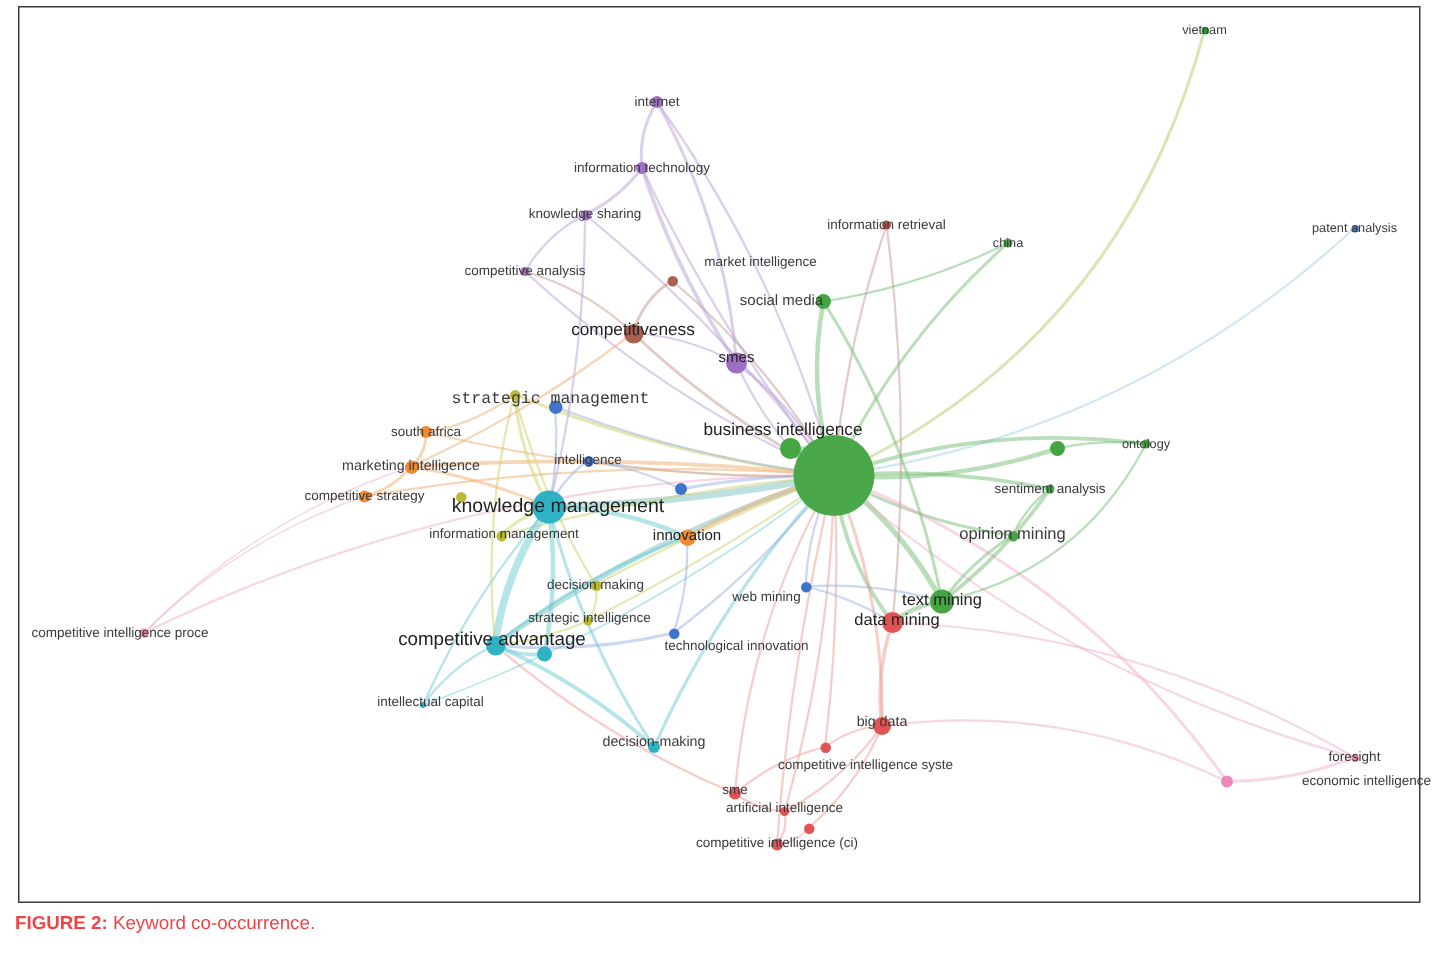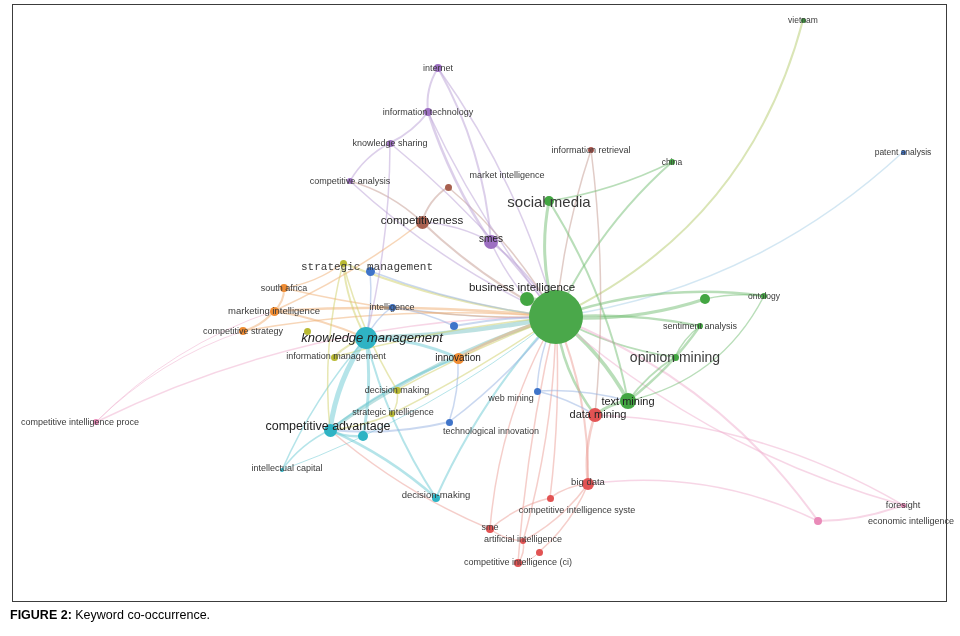--- a/index.html
+++ b/index.html
@@ -11,21 +11,21 @@
   .node-layer{position:absolute;left:0;top:0;width:960px;height:636px;}
   .node{position:absolute;border-radius:50%;}
   .node-label{position:absolute;transform:translate(-50%,-50%);white-space:nowrap;
     color:#3a3a3a;line-height:1;}
   .node-label.big{color:#141414;letter-spacing:-0.6px;font-weight:500;}
   .node-label.mid{color:#222;}
   .badge{position:absolute;left:30px;top:556px;height:32px;padding:0 14px 0 8px;
     background:#fff;border:1px solid #d2d2d2;border-radius:10px;display:flex;
     align-items:center;gap:6px;box-shadow:0 1px 2px rgba(0,0,0,0.06);}
   .badge-text{font-size:12px;color:#5a5a5a;letter-spacing:0.3px;}
-  .caption{position:absolute;left:10px;top:608px;font-size:12.5px;color:#000000;}
+  .caption{position:absolute;left:10px;top:608px;font-size:12.5px;color:#ef4444;}
   .cap-b{font-weight:bold;}
 </style>
 </head>
 <body>
 
 <div class="stage">
   <div class="figure-frame"></div>
   <svg class="edge-layer" width="960" height="636" viewBox="0 0 960 636">
       <path d="M556 317 Q546.7736286177815 299.50359833801883 527 299" stroke="#74bd74" stroke-width="5" fill="none" opacity="0.5" stroke-linecap="round"></path>
       <path d="M556 317 Q537.5272368718902 259.9035288094549 549 201" stroke="#74bd74" stroke-width="3" fill="none" opacity="0.5" stroke-linecap="round"></path>
@@ -175,40 +175,40 @@
       <div class="node" style="left: 582px; top: 478px; width: 12px; height: 12px; background: rgb(226, 83, 83);"></div>
       <div class="node" style="left: 546.5px; top: 494.5px; width: 7px; height: 7px; background: rgb(226, 83, 83);"></div>
       <div class="node" style="left: 486px; top: 525px; width: 8px; height: 8px; background: rgb(226, 83, 83);"></div>
       <div class="node" style="left: 520px; top: 538px; width: 6px; height: 6px; background: rgb(226, 83, 83);"></div>
       <div class="node" style="left: 535.5px; top: 548.5px; width: 7px; height: 7px; background: rgb(226, 83, 83);"></div>
       <div class="node" style="left: 514px; top: 559px; width: 8px; height: 8px; background: rgb(226, 83, 83);"></div>
       <div class="node" style="left: 814px; top: 517px; width: 8px; height: 8px; background: rgb(233, 138, 184);"></div>
       <div class="node" style="left: 900.5px; top: 502.5px; width: 5px; height: 5px; background: rgb(233, 138, 184);"></div>
       <div class="node" style="left: 93px; top: 419px; width: 6px; height: 6px; background: rgb(233, 138, 184);"></div>
       <div class="node-label mid" style="left: 522px; top: 288px; font-size: 11.5px;">business intelligence</div>
-      <div class="node-label" style="left: 549px; top: 201px; font-size: 15px;">social media</div>
+      <div class="node-label" style="left: 521px; top: 201px; font-size: 10px;">social media</div>
       <div class="node-label" style="left: 672px; top: 162px; font-size: 8.5px;">china</div>
       <div class="node-label" style="left: 803px; top: 20px; font-size: 8.5px;">vietnam</div>
       <div class="node-label" style="left: 764px; top: 296px; font-size: 8.5px;">ontology</div>
       <div class="node-label" style="left: 700px; top: 326px; font-size: 9px;">sentiment analysis</div>
-      <div class="node-label" style="left: 675px; top: 357px; font-size: 14px;">opinion mining</div>
+      <div class="node-label" style="left: 675px; top: 357px; font-size: 11px;">opinion mining</div>
       <div class="node-label mid" style="left: 628px; top: 401px; font-size: 11px;">text mining</div>
       <div class="node-label" style="left: 438px; top: 68px; font-size: 9px;">internet</div>
       <div class="node-label" style="left: 428px; top: 112px; font-size: 9px;">information technology</div>
       <div class="node-label" style="left: 390px; top: 143px; font-size: 9px;">knowledge sharing</div>
       <div class="node-label" style="left: 350px; top: 181px; font-size: 9px;">competitive analysis</div>
       <div class="node-label mid" style="left: 491px; top: 239px; font-size: 10px;">smes</div>
       <div class="node-label mid" style="left: 422px; top: 221px; font-size: 11.5px;">competitiveness</div>
       <div class="node-label" style="left: 495px; top: 175px; font-size: 9px; padding-left: 24px;">market intelligence</div>
       <div class="node-label" style="left: 591px; top: 150px; font-size: 9px;">information retrieval</div>
       <div class="node-label" style="left: 392px; top: 307px; font-size: 9px;">intelligence</div>
       <div class="node-label" style="left: 511px; top: 398px; font-size: 9px; text-align: center;">web mining</div>
       <div class="node-label" style="left: 491px; top: 431px; font-size: 9px;">technological innovation</div>
       <div class="node-label" style="left: 903px; top: 152px; font-size: 8.5px;">patent analysis</div>
-      <div class="node-label mid" style="left: 372px; top: 337px; font-size: 13px; font-style: italic;">knowledge management</div>
+      <div class="node-label mid" style="left: 372px; top: 337px; font-size: 13px;">knowledge management</div>
       <div class="node-label mid" style="left: 328px; top: 426px; font-size: 12.5px;">competitive advantage</div>
       <div class="node-label" style="left: 436px; top: 495px; font-size: 9.5px;">decision-making</div>
       <div class="node-label" style="left: 287px; top: 468px; font-size: 9px;">intellectual capital</div>
       <div class="node-label" style="left: 284px; top: 288px; font-size: 9px;">south africa</div>
       <div class="node-label" style="left: 274px; top: 311px; font-size: 9.5px;">marketing intelligence</div>
       <div class="node-label" style="left: 243px; top: 331px; font-size: 9px;">competitive strategy</div>
       <div class="node-label mid" style="left: 458px; top: 358px; font-size: 10px;">innovation</div>
       <div class="node-label" style="left: 367px; top: 267px; font-size: 11px; font-family: Liberation Mono, monospace;">strategic management</div>
       <div class="node-label" style="left: 336px; top: 356px; font-size: 9px;">information management</div>
       <div class="node-label" style="left: 397px; top: 390px; font-size: 9px;">decision making</div>

